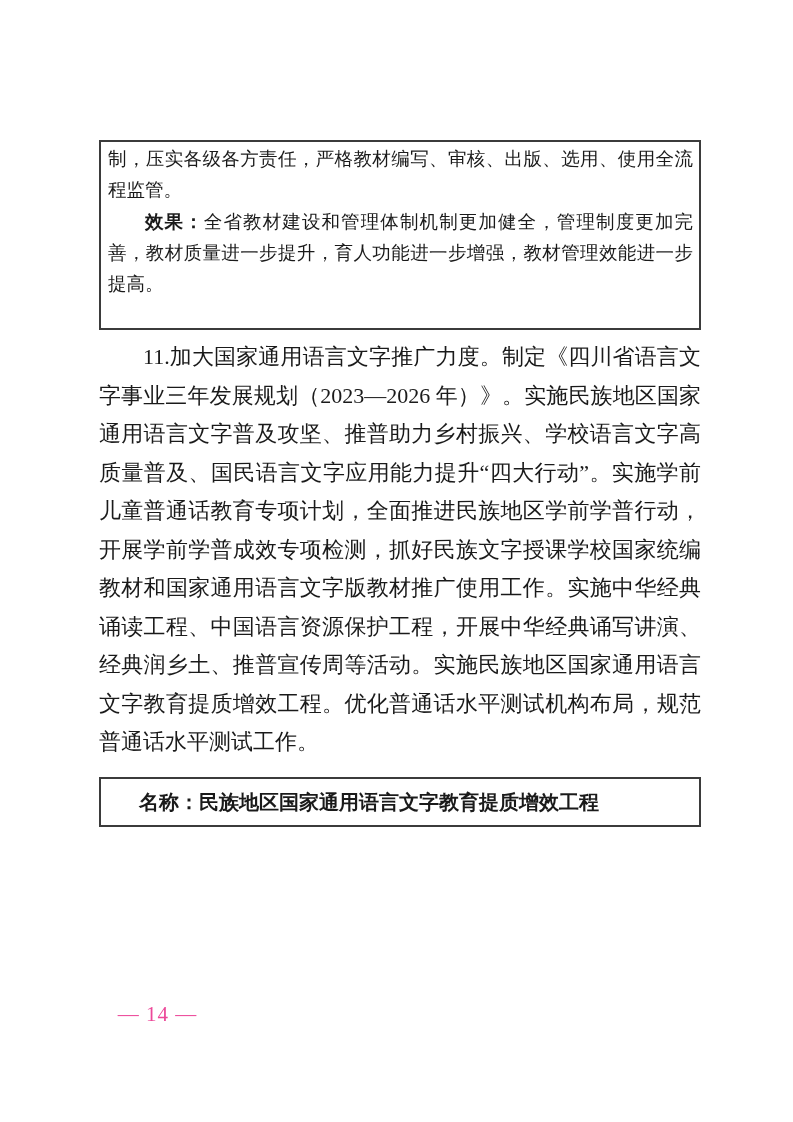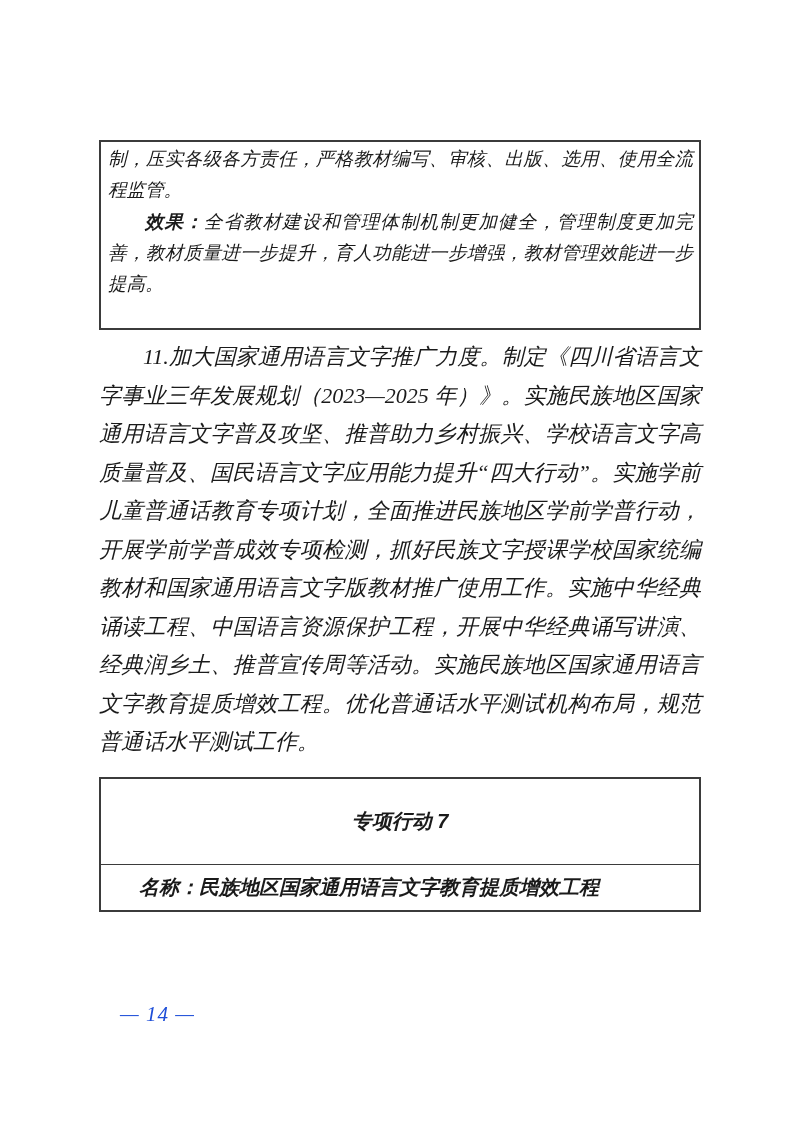--- a/index.html
+++ b/index.html
@@ -5,26 +5,24 @@
   * { margin: 0; padding: 0; box-sizing: border-box; }
   html, body { background: #ffffff; }
   .page {
     position: relative;
     width: 793px;
     height: 1122px;
     background: #ffffff;
     color: #1a1a1a;
     font-family: "Liberation Serif", "DejaVu Serif", serif;
     overflow: hidden;
-    font-style: italic;
   }
   .hei {
     font-family: "Liberation Sans", "DejaVu Sans", sans-serif;
     font-weight: bold;
-    margin-top: 27px;
   }
   
   .top-box {
     position: absolute;
     left: 99px;
     top: 140px;
     width: 602px;
     min-height: 190px;
     border: 2px solid #3b3b3b;
     padding: 2px 6px 2px 7px;
@@ -80,41 +78,38 @@
   .at-goal p { text-indent: 2em; }
   
   .page-number {
     position: absolute;
     left: 100px;
     top: 1002px;
     width: 115px;
     text-align: center;
     font-size: 21px;
     letter-spacing: 1px;
-    color: #1d4ed8;
+    color: #ec4899;
   }
 </style>
 </head>
 <body>
 
 <div class="page">
 
   <section class="top-box">
     <p>制，压实各级各方责任，严格教材编写、审核、出版、选用、使用全流程监管。</p>
     <p class="p-indent"><span class="hei">效果：</span><span>全省教材建设和管理体制机制更加健全，管理制度更加完善，教材质量进一步提升，育人功能进一步增强，教材管理效能进一步提高。</span></p>
   </section>
 
   <section class="body-para">
-    <p>11.加大国家通用语言文字推广力度。制定《四川省语言文字事业三年发展规划（2023—2025 年）》。实施民族地区国家通用语言文字普及攻坚、推普助力乡村振兴、学校语言文字高质量普及、国民语言文字应用能力提升“四大行动”。实施学前儿童普通话教育专项计划，全面推进民族地区学前学普行动，开展学前学普成效专项检测，抓好民族文字授课学校国家统编教材和国家通用语言文字版教材推广使用工作。实施中华经典诵读工程、中国语言资源保护工程，开展中华经典诵写讲演、经典润乡土、推普宣传周等活动。实施民族地区国家通用语言文字教育提质增效工程。优化普通话水平测试机构布局，规范普通话水平测试工作。</p>
+    <p>11.加大国家通用语言文字推广力度。制定《四川省语言文字事业三年发展规划（2023—2026 年）》。实施民族地区国家通用语言文字普及攻坚、推普助力乡村振兴、学校语言文字高质量普及、国民语言文字应用能力提升“四大行动”。实施学前儿童普通话教育专项计划，全面推进民族地区学前学普行动，开展学前学普成效专项检测，抓好民族文字授课学校国家统编教材和国家通用语言文字版教材推广使用工作。实施中华经典诵读工程、中国语言资源保护工程，开展中华经典诵写讲演、经典润乡土、推普宣传周等活动。实施民族地区国家通用语言文字教育提质增效工程。优化普通话水平测试机构布局，规范普通话水平测试工作。</p>
   </section>
 
   <section class="action-table">
-    <div class="at-row at-header hei">
-      <span>专项行动 7</span>
-    </div>
     <div class="at-row at-name hei">
       <span>名称：民族地区国家通用语言文字教育提质增效工程</span>
     </div>
   </section>
 
   <div class="page-number">— 14 —</div>
 
 </div>
 
 </body></html>

